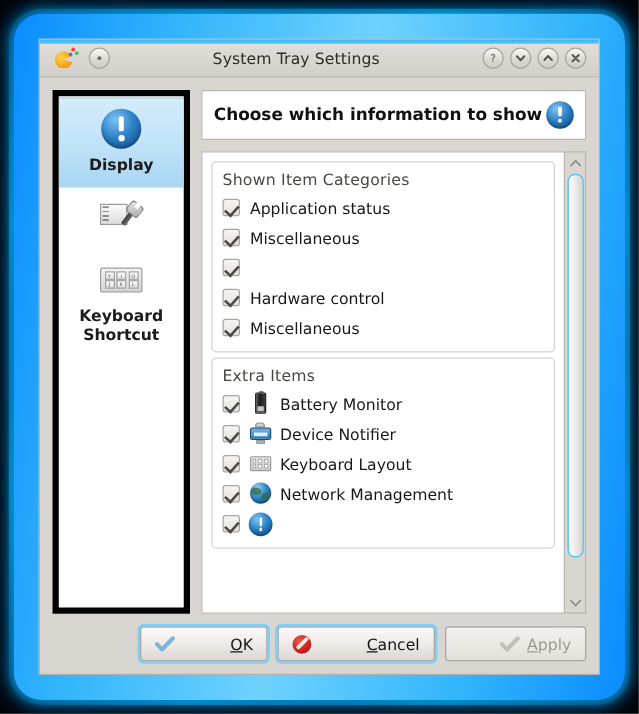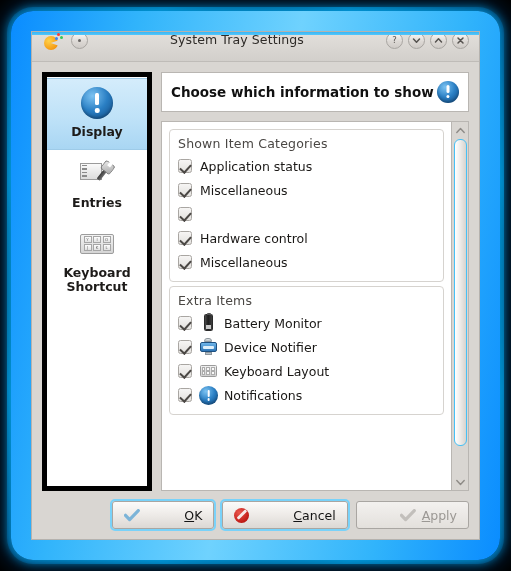--- a/index.html
+++ b/index.html
@@ -44,21 +44,21 @@
   }
 
   
   #titlebar {
     position: relative;
     height: 30px;
     flex: none;
     background: linear-gradient(to bottom,#e3e0dc 0%,#dbd8d4 45%,#d2cfcb 100%);
     border-bottom: 1px solid #bfbcb8;
     display: flex;
-    align-items: flex-start;
+    align-items: center;
     padding: 0 6px;
   }
   #titlebar::before {
     content: "";
     position: absolute;
     left: 0; top: 0; right: 0; height: 3px;
     background: linear-gradient(to bottom,#37b6f5,#56c7fb);
   }
 
   .app-icon {
@@ -469,21 +469,20 @@
       <div class="side-item">
         <div class="side-ico">
           <div class="entries-ico">
             <div class="win"></div>
             <div class="wr">
                 <div class="handle"></div>
                 <div class="head"></div>
               </div>
           </div>
         </div>
-        <div class="side-label">Entries</div>
       </div>
 
       <div class="side-item">
         <div class="side-ico">
           <div class="kbd-ico">
             <div class="kbd-row">
                 <div class="kbd-key">Y</div>
                 <div class="kbd-key">I</div>
                 <div class="kbd-key">O</div>
               </div>
@@ -573,27 +572,33 @@
                   <div class="kl-row">
                       <i class="kl-key"></i>
                       <i class="kl-key"></i>
                       <i class="kl-key"></i>
                     </div>
                 </div>
               </div>
               <div class="cb-label">Keyboard Layout</div>
             </div>
 
+            <div class="cb-row with-icon">
+              <div class="cbox checked"></div>
+              <div class="item-ico">
+                  <div class="globe"></div>
+                </div>
+              <div class="cb-label">Network Management</div>
+            </div>
 
             <div class="cb-row with-icon">
               <div class="cbox checked"></div>
               <div class="item-ico">
                   <div class="info-ico xs"></div>
                 </div>
-              <div class="cb-label">Notifications</div>
             </div>
           </div>
 
         </div>
 
         <div id="scrollbar">
           <div class="sb-arrow">
             <svg width="11" height="9" viewBox="0 0 11 9">
                 <path d="M1.8 6.4 L5.5 2.6 L9.2 6.4" stroke="#8d8a86" stroke-width="1.4" fill="none" stroke-linecap="round" stroke-linejoin="round"></path>
               </svg>

